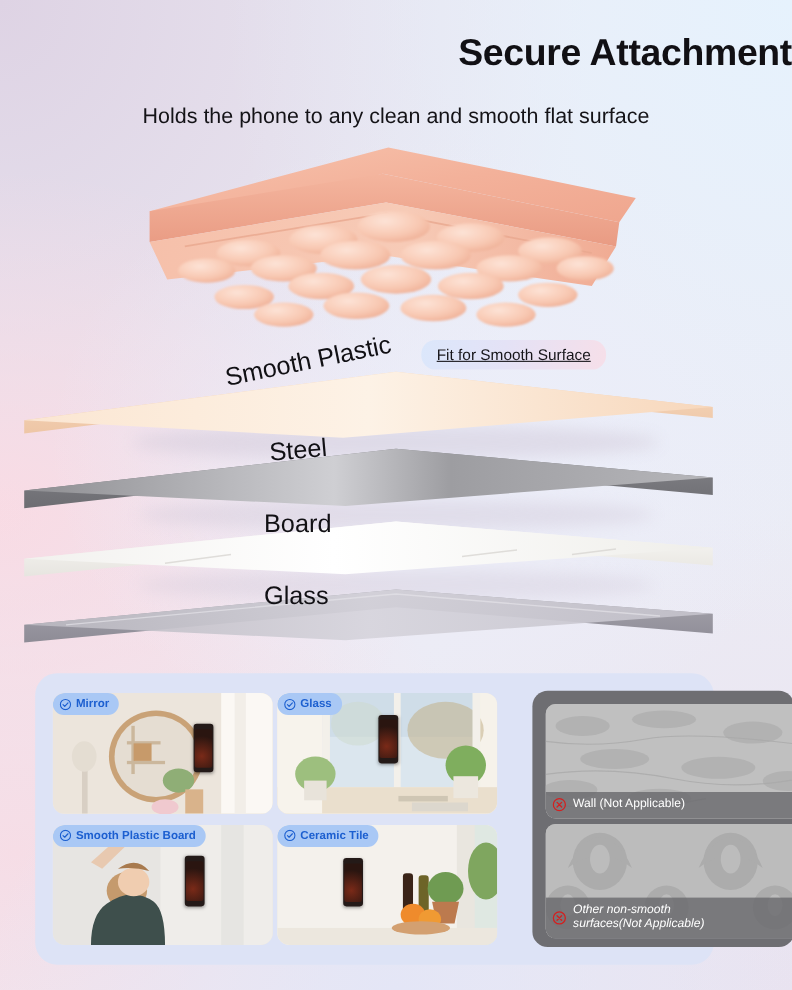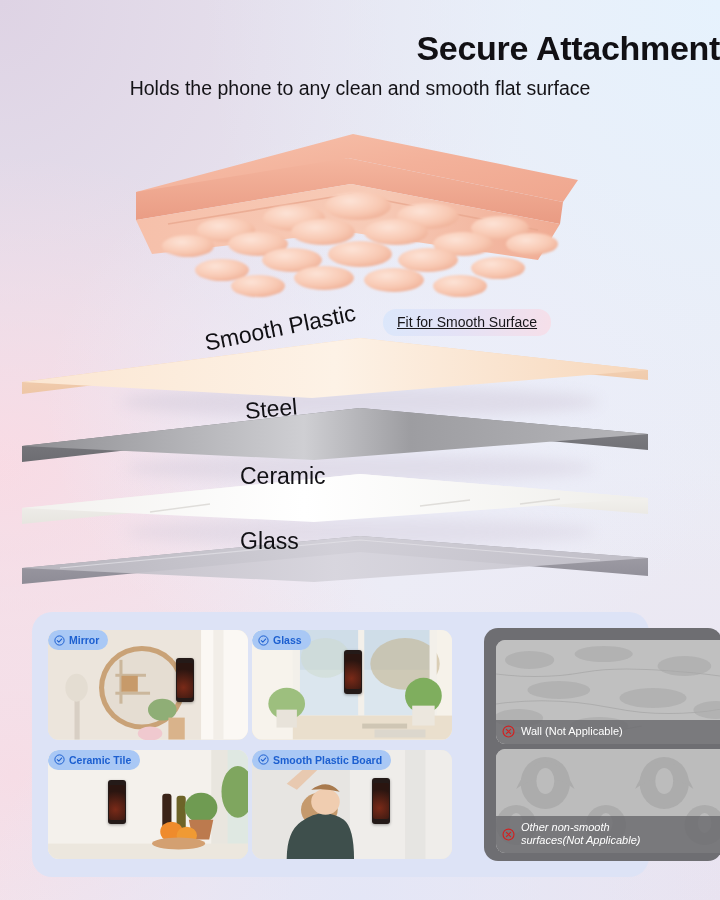--- a/index.html
+++ b/index.html
@@ -17,21 +17,21 @@
   .bg-tr{background:radial-gradient(120% 110% at 100% 0%, #e6f2fd 0%, rgba(230,242,253,0) 60%);}
   .bg-ml{background:radial-gradient(95% 60% at 0% 52%, #f9dbe4 0%, rgba(249,219,228,0) 58%);}
   .bg-bl{background:radial-gradient(100% 70% at 2% 86%, #f6dde6 0%, rgba(246,221,230,0) 60%);}
   .bg-br{background:radial-gradient(110% 80% at 100% 100%, #e9e3f0 0%, rgba(233,227,240,0) 60%);}
   .bg-bc{background:radial-gradient(80% 50% at 50% 100%, #e4e6f6 0%, rgba(228,230,246,0) 65%);}
   .bg-cc{background:radial-gradient(70% 45% at 55% 45%, rgba(236,238,250,.85) 0%, rgba(236,238,250,0) 70%);}
 
   
   .head{position:absolute;left:0;right:0;top:30px;text-align:center;z-index:40;}
   .title{font-size:34px;font-weight:bold;color:#111014;letter-spacing:-.3px;line-height:1.1;text-align:right;}
-  .subtitle{margin-top:10px;font-size:19.5px;color:#141317;line-height:1.2;}
+  .subtitle{margin-top:28px;font-size:19.5px;color:#141317;line-height:1.2;}
 
   
   .mount{position:absolute;left:108px;top:128px;width:500px;height:180px;z-index:24;}
   .mount svg{display:block;width:100%;height:100%;overflow:visible;}
 
   
   .stack{position:absolute;left:0;top:300px;width:720px;height:300px;z-index:20;}
   .stack svg{display:block;width:100%;height:100%;overflow:visible;}
 
   .layer-label{position:absolute;font-size:23px;color:#111014;white-space:nowrap;z-index:30;}
@@ -229,21 +229,21 @@
       <path d="M150 212 L210 204 M420 206 L470 200 M520 204 L560 199" stroke="#d8d6d2" stroke-width="1.4" fill="none" opacity=".8"></path>
 
       <path d="M22 268 L360 236 L648 258 L648 276 L360 252 L22 284 Z" fill="url(#glSide)"></path>
       <path d="M22 268 L360 236 L648 258 L314 282 Z" fill="url(#glTop)" opacity=".92"></path>
       <path d="M60 268 L360 240 L600 260" stroke="#e4e2e8" stroke-width="1.2" fill="none" opacity=".7"></path>
     </svg>
   </div>
 
   <div class="layer-label" id="lbl-plastic">Smooth Plastic</div>
   <div class="layer-label" id="lbl-steel">Steel</div>
-  <div class="layer-label" id="lbl-marble">Ceramic</div>
+  <div class="layer-label" id="lbl-marble">Board</div>
   <div class="layer-label" id="lbl-glass">Glass</div>
 
   <div class="gallery">
 
     <div class="grid">
 
       <div class="shot">
         <div class="photo">
           <svg viewBox="0 0 196 110" preserveAspectRatio="none" style="width:100%;height:100%">
             <rect width="196" height="110" fill="#ece5dc"></rect>
@@ -300,20 +300,43 @@
             <circle cx="10" cy="10" r="8.4" fill="none" stroke="#1c5fd0" stroke-width="1.8"></circle>
             <path d="M6 10.2 L8.8 13 L14.2 7.2" fill="none" stroke="#1c5fd0" stroke-width="1.9" stroke-linecap="round" stroke-linejoin="round"></path>
           </svg>
           <span>Glass</span>
         </div>
       </div>
 
       <div class="shot">
         <div class="photo">
           <svg viewBox="0 0 196 110" preserveAspectRatio="none" style="width:100%;height:100%">
+            <rect width="196" height="110" fill="#e7e5e2"></rect>
+            <rect x="96" y="0" width="100" height="110" fill="#efedea"></rect>
+            <rect x="150" y="0" width="20" height="110" fill="#e3e1de" opacity=".7"></rect>
+            <path d="M34 34 L56 14 L64 20 L44 40 Z" fill="#e8c9b0"></path>
+            <ellipse cx="66" cy="60" rx="18" ry="17" fill="#c59a6d"></ellipse>
+            <path d="M48 72 q22 -16 42 -2 q10 8 10 40 L34 110 q0 -28 14 -38 Z" fill="#3e4f4c"></path>
+            <ellipse cx="72" cy="52" rx="14" ry="13" fill="#f0cdb0"></ellipse>
+            <path d="M58 40 q16 -12 28 2 q-14 -4 -28 -2 Z" fill="#a87a4e"></path>
+          </svg>
+        </div>
+        <div class="phone" style="left:60%;top:26%;width:9%;height:42%;"></div>
+        <div class="tag">
+          <svg width="11" height="11" viewBox="0 0 20 20">
+            <circle cx="10" cy="10" r="8.4" fill="none" stroke="#1c5fd0" stroke-width="1.8"></circle>
+            <path d="M6 10.2 L8.8 13 L14.2 7.2" fill="none" stroke="#1c5fd0" stroke-width="1.9" stroke-linecap="round" stroke-linejoin="round"></path>
+          </svg>
+          <span>Smooth Plastic Board</span>
+        </div>
+      </div>
+
+      <div class="shot">
+        <div class="photo">
+          <svg viewBox="0 0 196 110" preserveAspectRatio="none" style="width:100%;height:100%">
             <rect width="196" height="110" fill="#f4f1ec"></rect>
             <rect x="160" y="0" width="36" height="110" fill="#e9e6df"></rect>
             <rect x="176" y="0" width="20" height="110" fill="#dfe8e2"></rect>
             <ellipse cx="186" cy="42" rx="16" ry="26" fill="#7fa65f"></ellipse>
             <rect x="0" y="94" width="196" height="16" fill="#ece7de"></rect>
             <rect x="112" y="44" width="9" height="42" rx="3" fill="#3a2418"></rect>
             <rect x="126" y="46" width="9" height="40" rx="3" fill="#6d6428"></rect>
             <ellipse cx="150" cy="58" rx="16" ry="15" fill="#6f9b52"></ellipse>
             <path d="M138 70 L162 70 L158 90 L142 90 Z" fill="#bc7a4e"></path>
             <ellipse cx="121" cy="82" rx="11" ry="10" fill="#ef8b2c"></ellipse>
@@ -321,43 +344,20 @@
             <ellipse cx="128" cy="94" rx="26" ry="6" fill="#d3a071"></ellipse>
           </svg>
         </div>
         <div class="phone" style="left:30%;top:28%;width:9%;height:40%;"></div>
         <div class="tag">
           <svg width="11" height="11" viewBox="0 0 20 20">
             <circle cx="10" cy="10" r="8.4" fill="none" stroke="#1c5fd0" stroke-width="1.8"></circle>
             <path d="M6 10.2 L8.8 13 L14.2 7.2" fill="none" stroke="#1c5fd0" stroke-width="1.9" stroke-linecap="round" stroke-linejoin="round"></path>
           </svg>
           <span>Ceramic Tile</span>
-        </div>
-      </div>
-
-      <div class="shot">
-        <div class="photo">
-          <svg viewBox="0 0 196 110" preserveAspectRatio="none" style="width:100%;height:100%">
-            <rect width="196" height="110" fill="#e7e5e2"></rect>
-            <rect x="96" y="0" width="100" height="110" fill="#efedea"></rect>
-            <rect x="150" y="0" width="20" height="110" fill="#e3e1de" opacity=".7"></rect>
-            <path d="M34 34 L56 14 L64 20 L44 40 Z" fill="#e8c9b0"></path>
-            <ellipse cx="66" cy="60" rx="18" ry="17" fill="#c59a6d"></ellipse>
-            <path d="M48 72 q22 -16 42 -2 q10 8 10 40 L34 110 q0 -28 14 -38 Z" fill="#3e4f4c"></path>
-            <ellipse cx="72" cy="52" rx="14" ry="13" fill="#f0cdb0"></ellipse>
-            <path d="M58 40 q16 -12 28 2 q-14 -4 -28 -2 Z" fill="#a87a4e"></path>
-          </svg>
-        </div>
-        <div class="phone" style="left:60%;top:26%;width:9%;height:42%;"></div>
-        <div class="tag">
-          <svg width="11" height="11" viewBox="0 0 20 20">
-            <circle cx="10" cy="10" r="8.4" fill="none" stroke="#1c5fd0" stroke-width="1.8"></circle>
-            <path d="M6 10.2 L8.8 13 L14.2 7.2" fill="none" stroke="#1c5fd0" stroke-width="1.9" stroke-linecap="round" stroke-linejoin="round"></path>
-          </svg>
-          <span>Smooth Plastic Board</span>
         </div>
       </div>
     </div>
 
     <div class="badpanel">
 
       <div class="badshot" id="bad1">
         <svg viewBox="0 0 214 104" preserveAspectRatio="none" style="width:100%;height:100%">
           <rect width="214" height="104" fill="#c0c0c0"></rect>
           <g fill="#b2b2b2">

